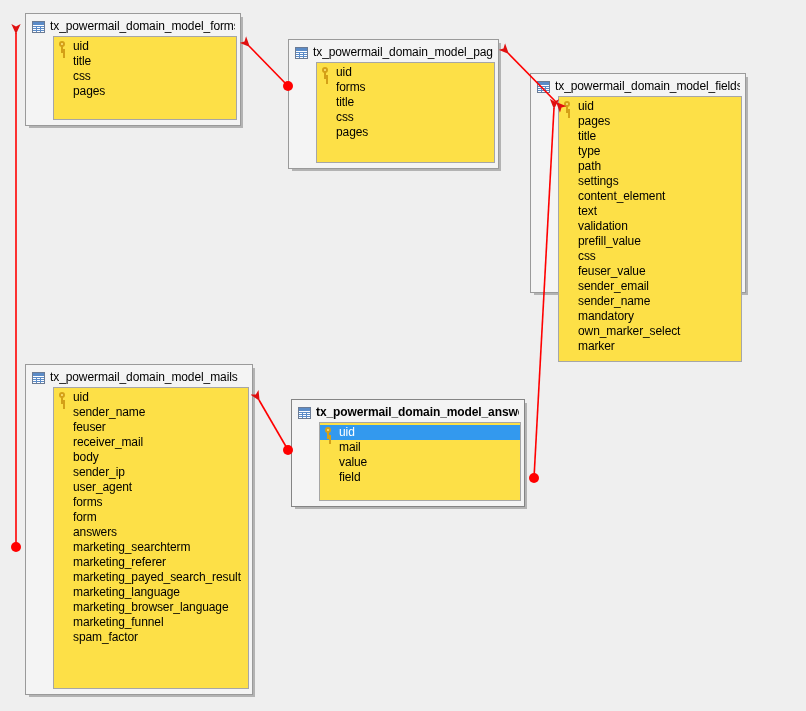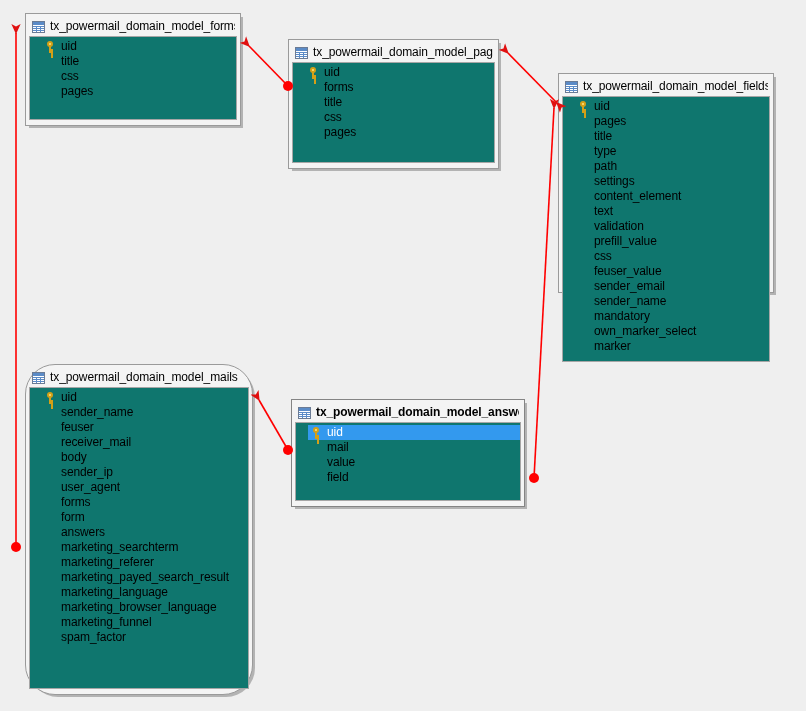--- a/index.html
+++ b/index.html
@@ -80,25 +80,26 @@
     background: #5b8bc7;
   }
   .tbl-icon i.hdr  { left: 0; top: 0; width: 11px; height: 3px; }
   .tbl-icon i.r1   { left: 0; top: 4px;  width: 11px; height: 1px; }
   .tbl-icon i.r2   { left: 0; top: 6px;  width: 11px; height: 1px; }
   .tbl-icon i.r3   { left: 0; top: 8px;  width: 11px; height: 1px; }
   .tbl-icon i.c1   { left: 3px; top: 4px; width: 1px; height: 6px; }
   .tbl-icon i.c2   { left: 7px; top: 4px; width: 1px; height: 6px; }
 
   .entity-body {
-    background: #0f766e;
+    background: #fde047;
     border: 1px solid #a6a6a6;
     box-sizing: border-box;
-    padding: 2px 0 2px 12px;
+    padding: 2px 0 2px 0;
     overflow: hidden;
+    margin-left: 24px;
   }
   .attr-row {
     display: flex;
     align-items: center;
     height: 15px;
     padding-left: 3px;
     box-sizing: border-box;
     white-space: nowrap;
   }
   .attr-row.highlight {
@@ -203,21 +204,21 @@
           <div class="attr-row">
             <span class="key-slot"></span>
             <span class="attr-label">css</span>
           </div>
           <div class="attr-row">
             <span class="key-slot"></span>
             <span class="attr-label">pages</span>
           </div>
         </div>
       </div>
-      <div class="entity" style="left: 558px; top: 73px; width: 216px; height: 220px;">
+      <div class="entity" style="left: 530px; top: 73px; width: 216px; height: 220px;">
         <div class="entity-title">
           <span class="tbl-icon">
             <i class="hdr"></i>
             <i class="r1"></i>
             <i class="r2"></i>
             <i class="r3"></i>
             <i class="c1"></i>
             <i class="c2"></i>
           </span>
           <span class="title-text">tx_powermail_domain_model_fields</span>
@@ -286,21 +287,21 @@
           <div class="attr-row">
             <span class="key-slot"></span>
             <span class="attr-label">own_marker_select</span>
           </div>
           <div class="attr-row">
             <span class="key-slot"></span>
             <span class="attr-label">marker</span>
           </div>
         </div>
       </div>
-      <div class="entity" style="left: 25px; top: 364px; width: 228px; height: 331px; border-radius: 30px;">
+      <div class="entity" style="left: 25px; top: 364px; width: 228px; height: 331px;">
         <div class="entity-title">
           <span class="tbl-icon">
             <i class="hdr"></i>
             <i class="r1"></i>
             <i class="r2"></i>
             <i class="r3"></i>
             <i class="c1"></i>
             <i class="c2"></i>
           </span>
           <span class="title-text">tx_powermail_domain_model_mails</span>

